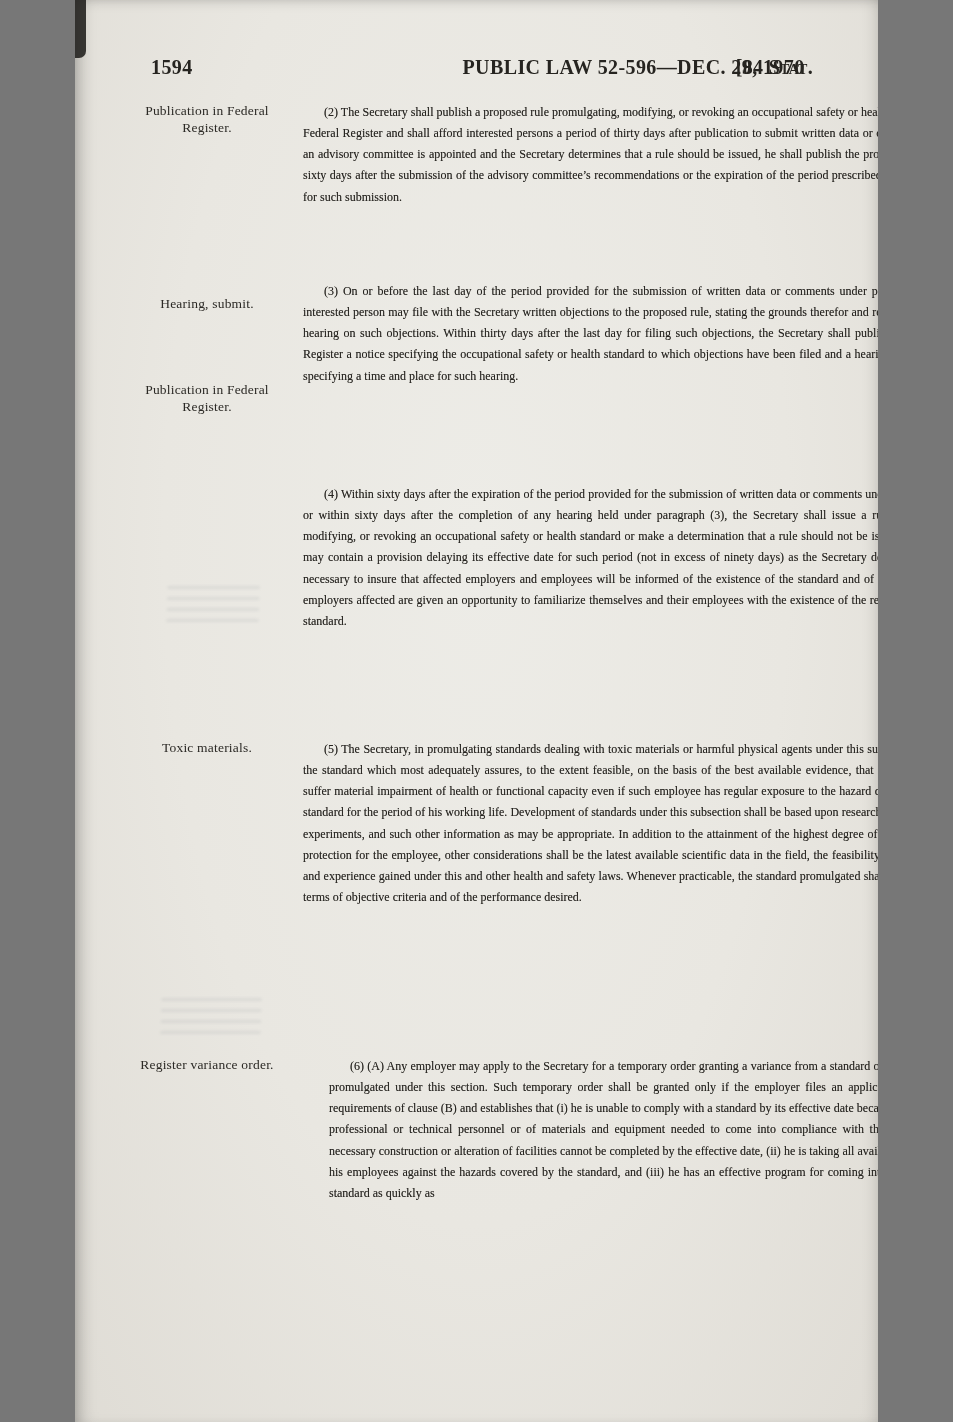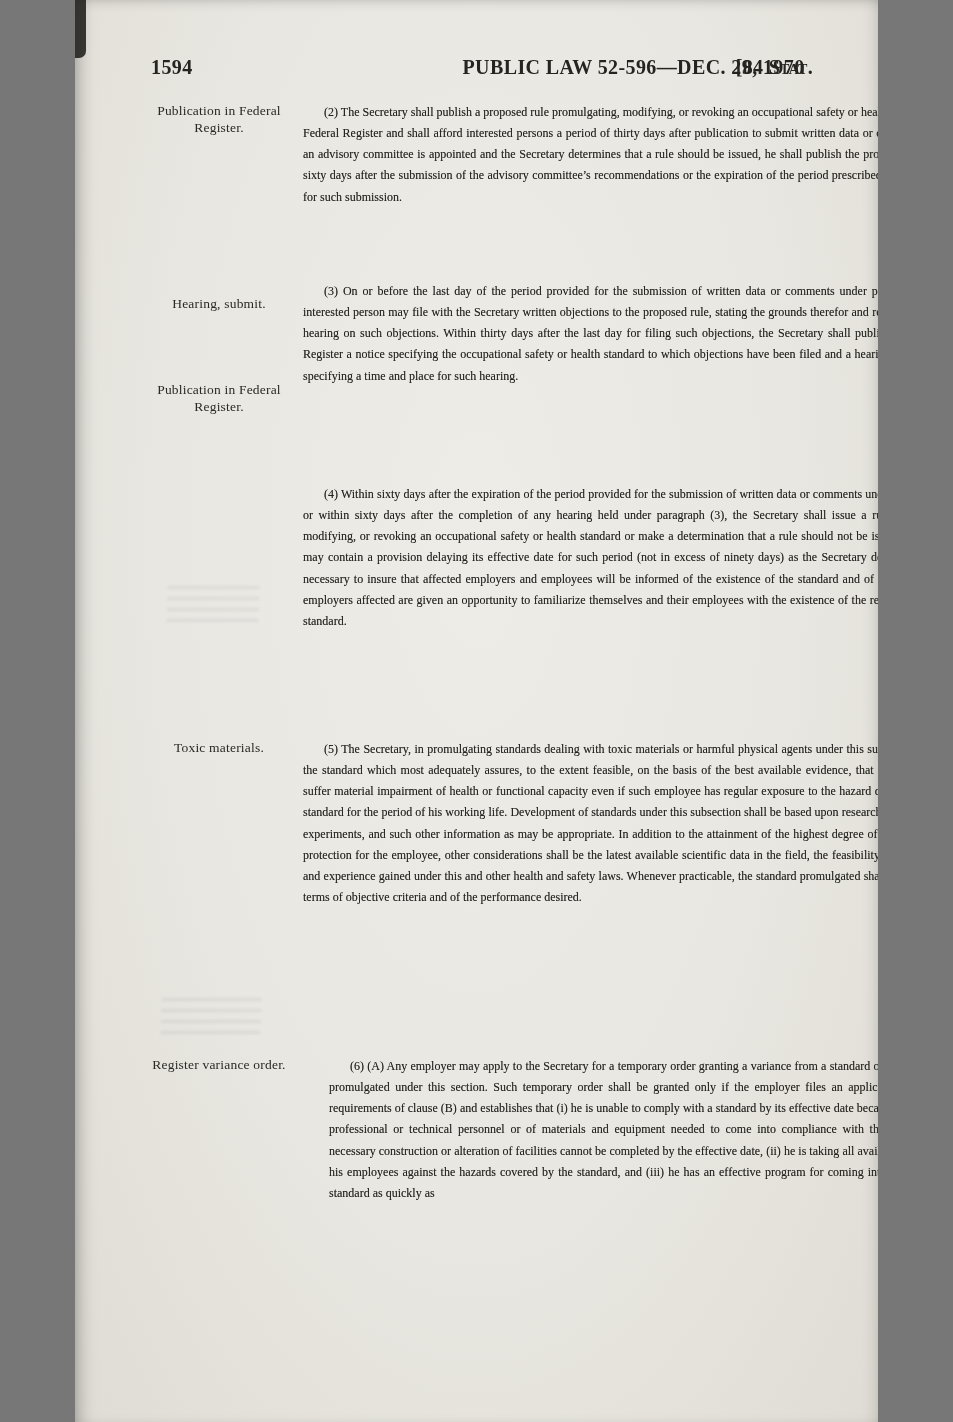--- a/index.html
+++ b/index.html
@@ -51,21 +51,21 @@
   .header-stat {
     position: absolute; right: 65px; top: 56px;
     font-size: 20px; font-weight: bold;
     font-variant: small-caps;
     letter-spacing: .3px;
   }
 
   
   .sidenote {
     position: absolute;
-    left: 68px; width: 152px;
+    left: 56px; width: 152px;
     text-align: center;
     font-size: 13.5px; line-height: 16.5px;
     color: #2b2925;
     letter-spacing: .2px;
   }
   .sidenote-1 { top: 103px; }
   .sidenote-2 { top: 296px; }
   .sidenote-3 { top: 382px; }
   .sidenote-4 { top: 740px; }
   .sidenote-5 { top: 1057px; }

